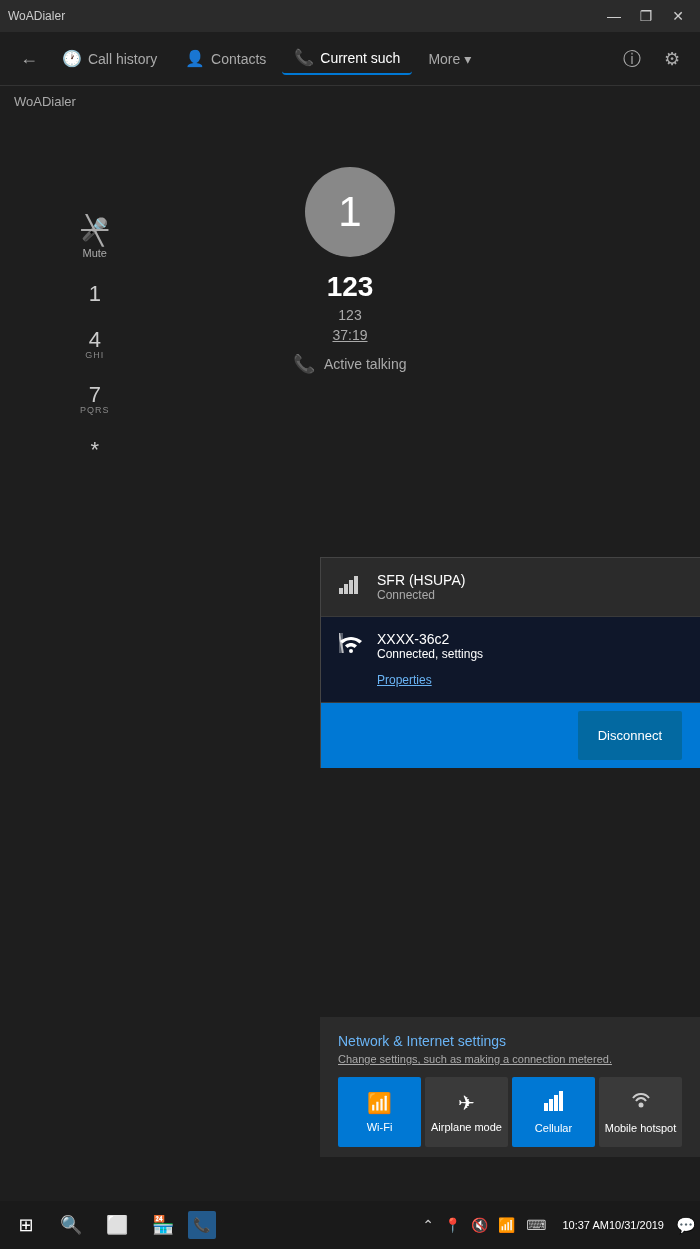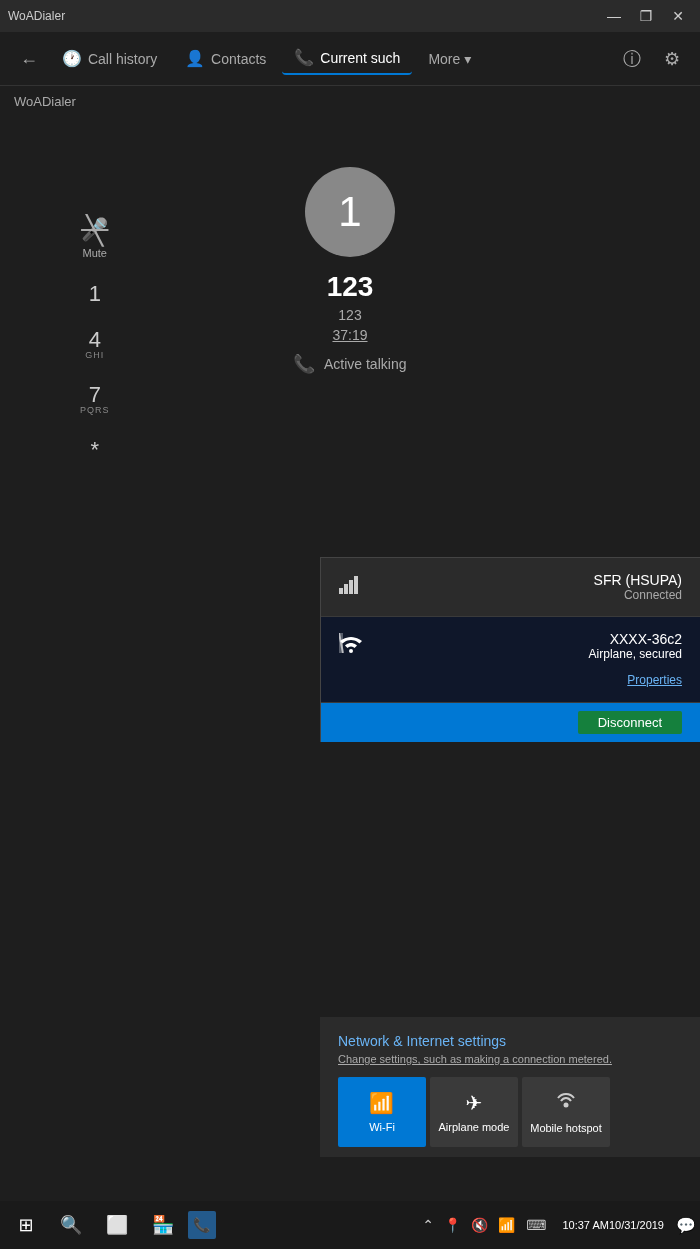--- a/index.html
+++ b/index.html
@@ -214,21 +214,21 @@
       align-items: flex-start;
       padding: 14px 18px;
       gap: 14px;
       border-bottom: 1px solid #3a3a3a;
     }
     .network-item-icon {
       font-size: 22px;
       color: #ccc;
       margin-top: 2px;
     }
-    .network-item-info { flex: 1; text-align: right; }
+    .network-item-info { flex: 1; }
     .network-item-name {
       font-size: 14px;
       color: #fff;
       font-weight: 500;
     }
     .network-item-status {
       font-size: 12px;
       color: #aaa;
     }
 
@@ -242,24 +242,24 @@
 
     .properties-link {
       color: #6ab4f5;
       font-size: 12px;
       text-decoration: underline;
       cursor: pointer;
       margin-top: 12px;
       display: inline-block;
     }
     .disconnect-btn {
-      background: #15803d;
+      background: #0369a1;
       border: none;
       color: #fff;
-      padding: 4px 20px;
+      padding: 17px 20px;
       font-size: 13px;
       cursor: pointer;
       border-radius: 2px;
       align-self: flex-end;
       margin: auto 0;
     }
     .disconnect-row {
       display: flex;
       justify-content: flex-end;
       padding: 8px 18px;
@@ -486,41 +486,52 @@
         <svg width="24" height="20" viewBox="0 0 24 20">
           <path d="M12 4 C6 4 1 8 1 8 L3.5 10.5 C3.5 10.5 7 7 12 7 C17 7 20.5 10.5 20.5 10.5 L23 8 C23 8 18 4 12 4Z" fill="white"></path>
           <path d="M12 10 C8.5 10 6 12.5 6 12.5 L8.5 15 C8.5 15 10 13.5 12 13.5 C14 13.5 15.5 15 15.5 15 L18 12.5 C18 12.5 15.5 10 12 10Z" fill="white"></path>
           <circle cx="12" cy="18" r="2" fill="white"></circle>
           <rect x="0" y="0" width="4" height="20" fill="white" opacity="0.3"></rect>
           <line x1="0" y1="0" x2="4" y2="20" stroke="white" stroke-width="2" opacity="0.6"></line>
         </svg>
       </span>
       <div class="network-item-info">
         <div class="network-item-name">XXXX-36c2</div>
-        <div class="network-item-status">Airplane, secured</div>
+        <div class="network-item-status">Connected, settings</div>
         <a class="properties-link">Properties</a>
       </div>
     </div>
     <div class="disconnect-row">
       <button class="disconnect-btn">Disconnect</button>
     </div>
   </div>
 
   <div class="net-settings-section">
     <div class="net-settings-title">Network &amp; Internet settings</div>
     <div class="net-settings-desc">Change settings, such as making a connection metered.</div>
     <div class="net-tiles">
       <div class="net-tile blue">
         <span class="net-tile-icon">📶</span>
         <span>Wi-Fi</span>
       </div>
       <div class="net-tile dark">
         <span class="net-tile-icon">✈</span>
         <span>Airplane mode</span>
       </div>
+      <div class="net-tile blue">
+        <span class="net-tile-icon">
+          <svg width="20" height="20" viewBox="0 0 20 20">
+            <rect x="0" y="12" width="4" height="8" fill="white"></rect>
+            <rect x="5" y="8" width="4" height="12" fill="white"></rect>
+            <rect x="10" y="4" width="4" height="16" fill="white"></rect>
+            <rect x="15" y="0" width="4" height="20" fill="white"></rect>
+          </svg>
+        </span>
+        <span>Cellular</span>
+      </div>
       <div class="net-tile dark">
         <span class="net-tile-icon">
           <svg width="22" height="20" viewBox="0 0 22 20">
             <circle cx="11" cy="14" r="2.5" fill="#ccc"></circle>
             <path d="M6 10 C6 10 8 7 11 7 C14 7 16 10 16 10" stroke="#ccc" stroke-width="2" fill="none"></path>
             <path d="M3 7 C3 7 6 3 11 3 C16 3 19 7 19 7" stroke="#ccc" stroke-width="2" fill="none"></path>
           </svg>
         </span>
         <span>Mobile hotspot</span>
       </div>

